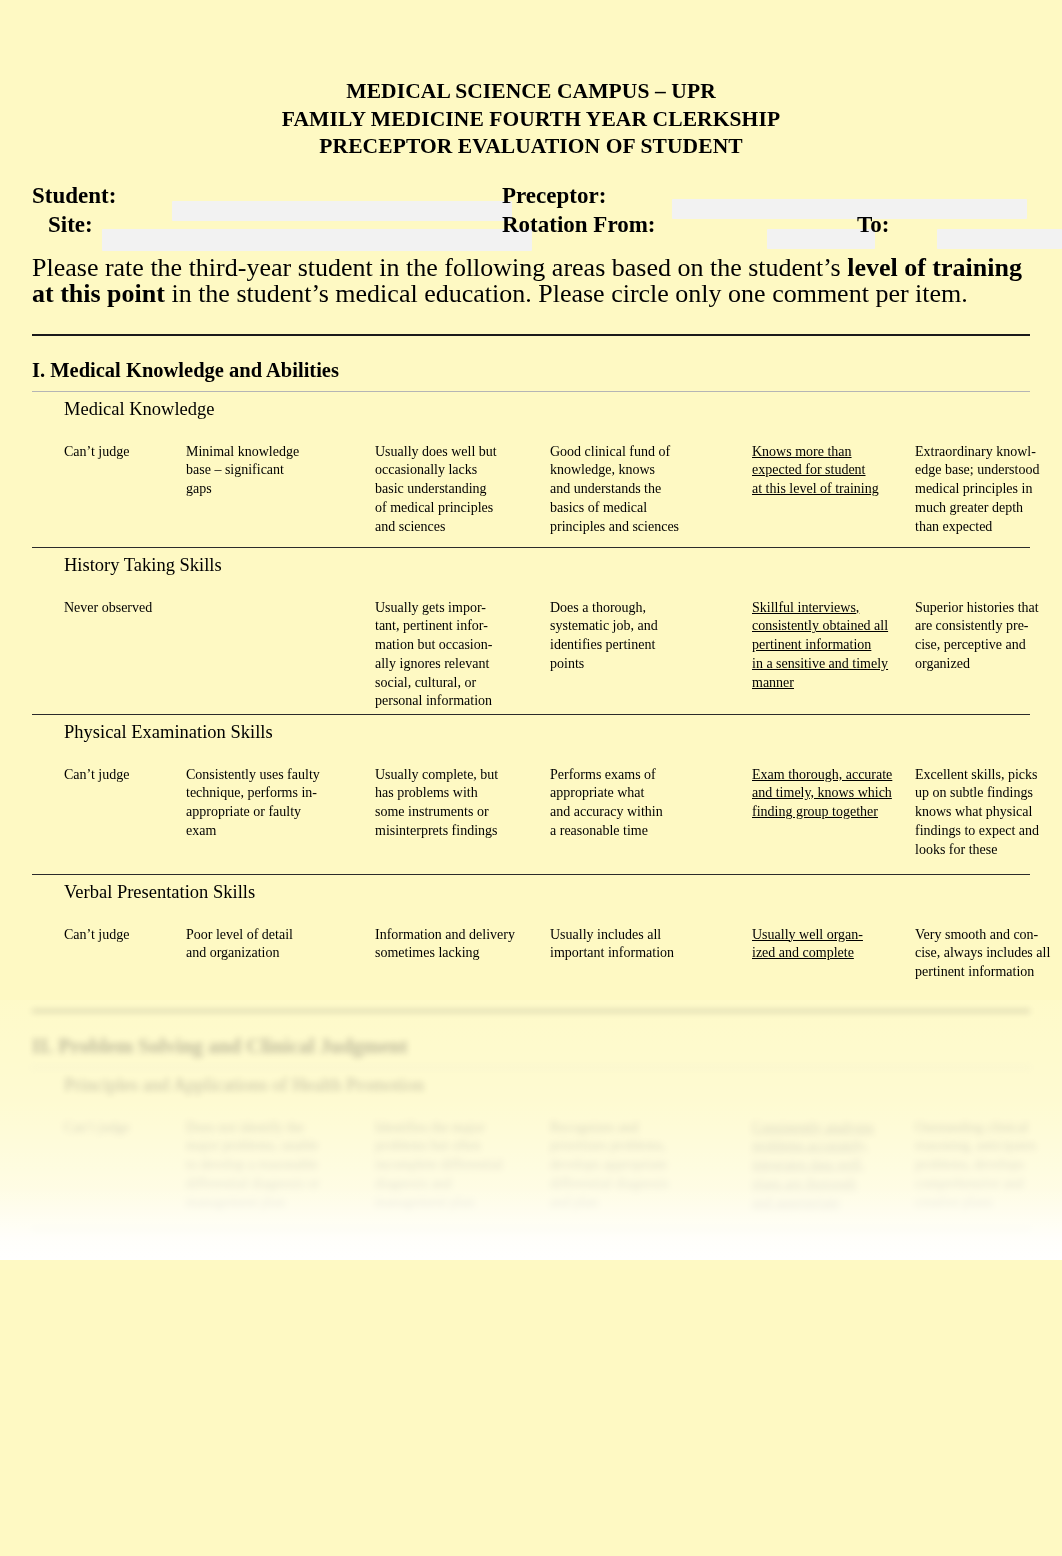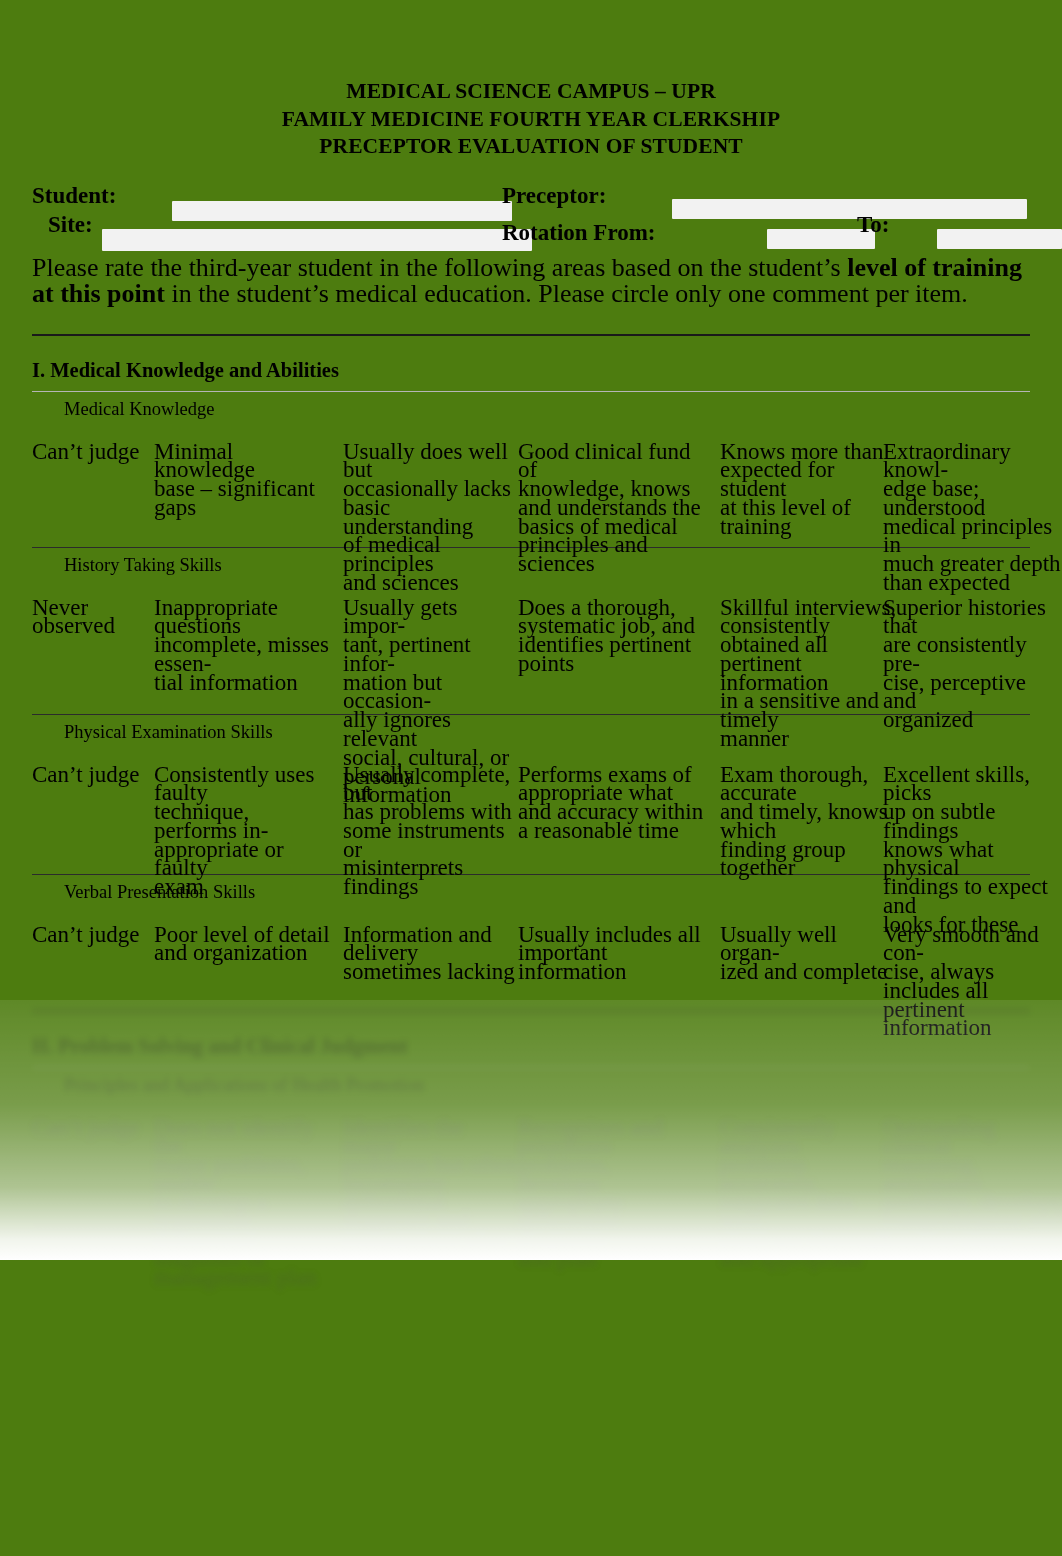--- a/index.html
+++ b/index.html
@@ -8,21 +8,21 @@
     background: #ffffff;
   }
   body {
     font-family: "Liberation Serif", "DejaVu Serif", serif;
     color: #000000;
   }
   .page {
     position: relative;
     width: 1062px;
     height: 1556px;
-    background: #4d7c0f;
+    background: #fef9c3;
     overflow: hidden;
     box-sizing: border-box;
   }
   .sheet {
     position: absolute;
     left: 0;
     top: 0;
     width: 1062px;
     padding: 0 32px;
     box-sizing: border-box;
@@ -49,21 +49,21 @@
   .id-label {
     position: absolute;
     font-weight: bold;
     font-size: 23px;
     line-height: 29px;
     white-space: nowrap;
   }
   .lbl-student { left: 0px;   top: 0px; }
   .lbl-site    { left: 16px;   top: 29px; }
   .lbl-prec    { left: 470px; top: 0px; }
-  .lbl-rot     { left: 470px; top: 37px; }
+  .lbl-rot     { left: 470px; top: 29px; }
   .lbl-to      { left: 825px; top: 29px; }
 
   .blank {
     position: absolute;
     background: #f2f2f2;
     border-radius: 1px;
   }
   .bl-student { left: 140px; top: 20px;  width: 340px; height: 20px; }
   .bl-prec    { left: 640px; top: 18px;  width: 355px; height: 20px; }
   .bl-site    { left: 70px;  top: 48px;  width: 430px; height: 22px; }
@@ -104,33 +104,34 @@
   .sub-head {
     font-size: 18.5px;
     line-height: 24px;
     padding: 5px 0 0 0;
     margin-left: 32px;
   }
 
   
   .grid {
     position: relative;
-    font-size: 23px;
+    font-size: 14px;
     line-height: 18.8px;
+    margin-left: 32px;
   }
   .cell {
     position: absolute;
     top: 0;
     white-space: pre-line;
   }
   .c0 { left: 0px;   width: 130px; }
   .c1 { left: 122px; width: 182px; }
   .c2 { left: 311px; width: 178px; }
   .c3 { left: 486px; width: 190px; }
-  .c4 { left: 688px; width: 180px; }
+  .c4 { left: 688px; width: 180px; text-decoration: underline; }
   .c5 { left: 851px; width: 180px; }
 
   
   .g-mk  { height: 104px; margin-top: 22px; }
   .g-hts { height: 115px; margin-top: 22px; }
   .g-pes { height: 108px; margin-top: 22px; }
   .g-vps { height: 60px;  margin-top: 22px; }
   .g-ps  { height: 110px; margin-top: 22px; }
 
   .spacer-sm { height: 10px; }
@@ -221,23 +222,20 @@
 edge base; understood
 medical principles in
 much greater depth
 than expected</div>
     </div>
 
     <hr class="rule-thin-dark">
     <div class="sub-head">History Taking Skills</div>
     <div class="grid g-hts">
       <div class="cell c0">Never observed</div>
-      <div class="cell c1">Inappropriate questions
-incomplete, misses essen-
-tial information</div>
       <div class="cell c2">Usually gets impor-
 tant, pertinent infor-
 mation but occasion-
 ally ignores relevant
 social, cultural, or
 personal information</div>
       <div class="cell c3">Does a thorough,
 systematic job, and
 identifies pertinent
 points</div>

